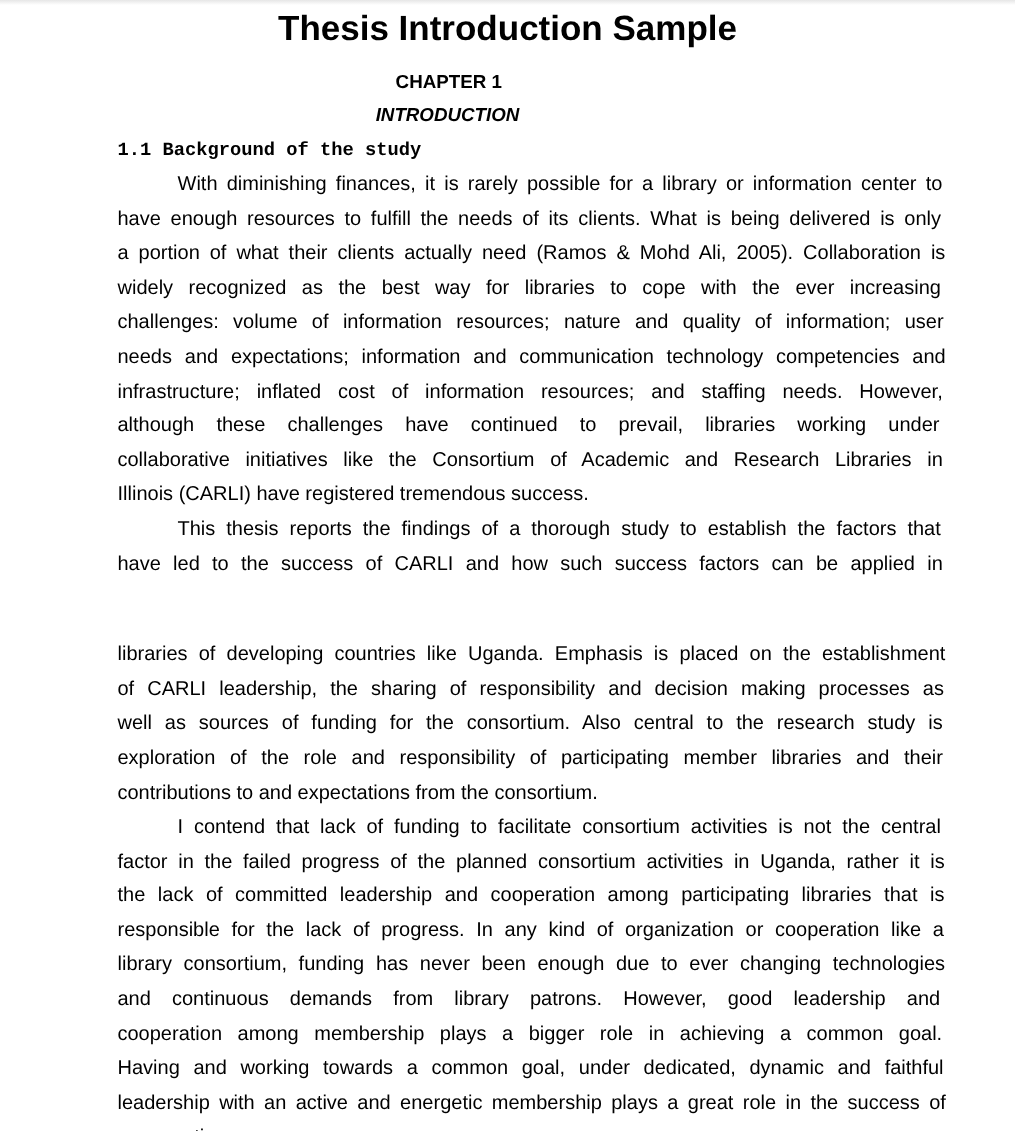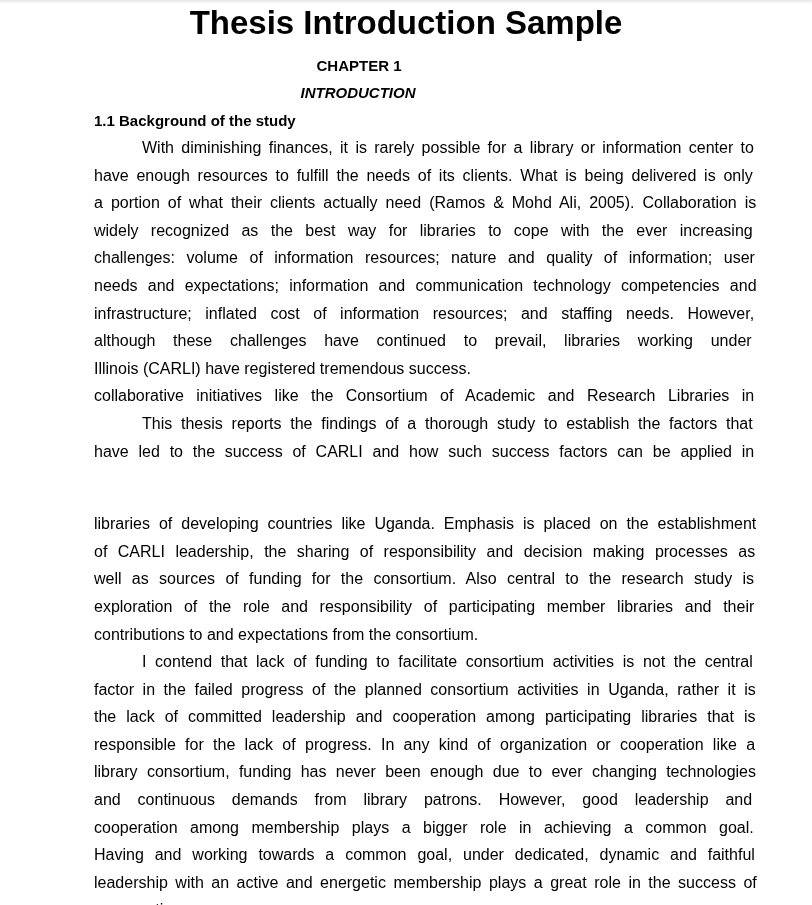--- a/index.html
+++ b/index.html
@@ -20,21 +20,21 @@
       left: 0; top: 0;
       width: 812px; height: 4px;
       background: linear-gradient(#e6e6e6, #ffffff);
     }
     .title {
       position: absolute;
       left: 0;
       top: 6px;
       width: 812px;
       text-align: center;
-      font-size: 33px;
+      font-size: 28px;
       font-weight: bold;
       line-height: 34px;
     }
     .chapter, .intro {
       position: absolute;
       left: 0;
       width: 716px;
       text-align: center;
       font-size: 15px;
       font-weight: bold;
@@ -42,20 +42,21 @@
     }
     .chapter { top: 56px; left: 1px; }
     .intro { top: 83px; font-style: italic; }
     .section-heading {
       position: absolute;
       left: 94px;
       top: 111px;
       font-size: 15px;
       font-weight: bold;
       line-height: 20px;
+      font-family: Liberation Mono, monospace;
     }
     .body-text {
       position: absolute;
       left: 94px;
       top: 138px;
       width: 624px;
       font-size: 16px;
     }
     .para { margin: 0; padding: 0; }
     .line {
@@ -86,22 +87,22 @@
 <div class="body-text" id="body-text">
     <div class="para">
       <span class="line indent" style="white-space: nowrap; text-align: left; text-align-last: left; word-spacing: 2.87981px;">With diminishing finances, it is rarely possible for a library or information center to</span>
       <span class="line" style="white-space: nowrap; text-align: left; text-align-last: left; word-spacing: 3.30273px;">have enough resources to fulfill the needs of its clients.  What is being delivered is only</span>
       <span class="line" style="white-space: nowrap; text-align: left; text-align-last: left; word-spacing: 3.53795px;">a portion of what their clients actually need (Ramos &amp; Mohd Ali, 2005). Collaboration is</span>
       <span class="line" style="white-space: nowrap; text-align: left; text-align-last: left; word-spacing: 7.91466px;">widely recognized as the best way for libraries to cope with the ever increasing</span>
       <span class="line" style="white-space: nowrap; text-align: left; text-align-last: left; word-spacing: 7.03594px;">challenges: volume of information resources; nature and quality of information; user</span>
       <span class="line" style="white-space: nowrap; text-align: left; text-align-last: left; word-spacing: 5.76758px;">needs and expectations; information and communication technology competencies and</span>
       <span class="line" style="white-space: nowrap; text-align: left; text-align-last: left; word-spacing: 9.05382px;">infrastructure; inflated cost of information resources; and staffing needs. However,</span>
       <span class="line" style="white-space: nowrap; text-align: left; text-align-last: left; word-spacing: 13.2778px;">although these challenges have continued to prevail, libraries working under</span>
+      <span class="line" style="white-space: nowrap; text-align: left; text-align-last: left; word-spacing: 8.03906px;">collaborative initiatives like the Consortium of Academic and Research Libraries in</span>
       <span class="line last">Illinois (CARLI) have registered tremendous success.</span>
-      <span class="line" style="white-space: nowrap; text-align: left; text-align-last: left; word-spacing: 8.03906px;">collaborative initiatives like the Consortium of Academic and Research Libraries in</span>
     </div>
     <div class="para">
       <span class="line indent" style="white-space: nowrap; text-align: left; text-align-last: left; word-spacing: 4.34856px;">This thesis reports the findings of a thorough study to establish the factors that</span>
       <span class="line" style="white-space: nowrap; text-align: left; text-align-last: left; word-spacing: 5.35729px;">have led to the success of CARLI and how such success factors can be applied in</span>
       <span class="line" style="white-space: nowrap; text-align: center; text-align-last: left; word-spacing: 4.5px; margin-top: 45px;">libraries of developing countries like Uganda. Emphasis is placed on the establishment</span>
       <span class="line" style="white-space: nowrap; text-align: left; text-align-last: left; word-spacing: 6.01705px;">of CARLI leadership, the sharing of responsibility and decision making processes as</span>
       <span class="line" style="white-space: nowrap; text-align: left; text-align-last: left; word-spacing: 5.86161px;">well as sources of funding for the consortium. Also central to the research study is</span>
       <span class="line" style="white-space: nowrap; text-align: left; text-align-last: left; word-spacing: 7.23153px;">exploration of the role and responsibility of participating member libraries and their</span>
       <span class="line last">contributions to and expectations from the consortium.</span>
     </div>

